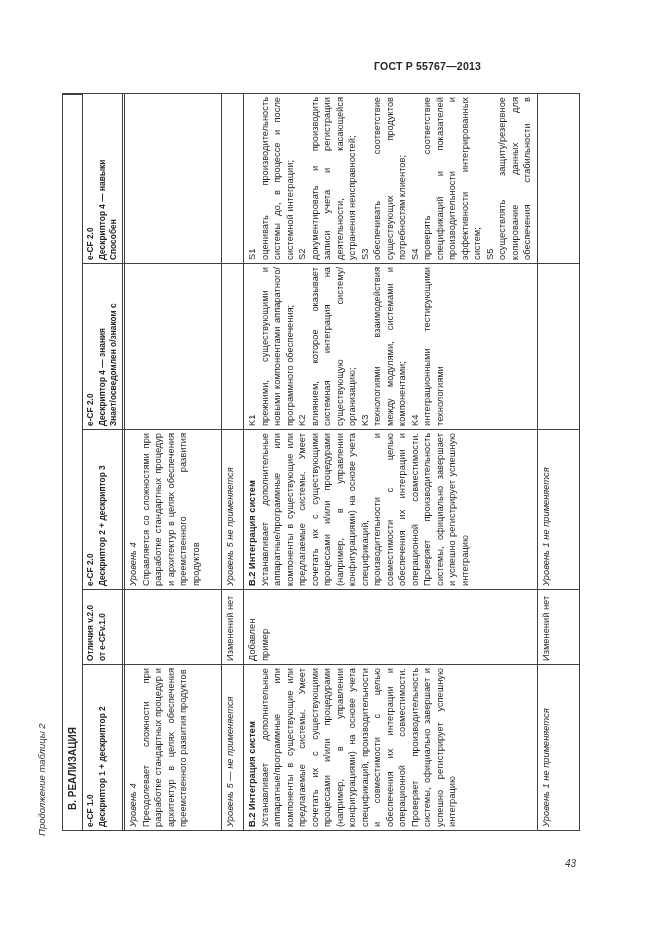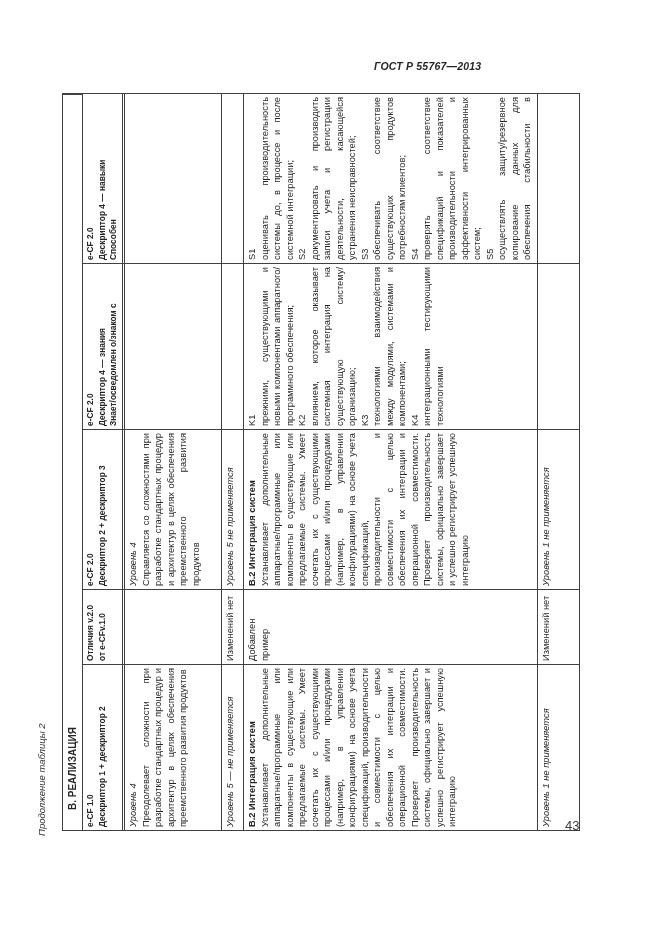--- a/index.html
+++ b/index.html
@@ -9,31 +9,30 @@
     width: 661px; height: 935px;
     background: #ffffff;
     font-family: "Liberation Sans", "DejaVu Sans", sans-serif;
     color: #262626;
     overflow: hidden;
   }
   .stdref {
     position: absolute; left: 374px; top: 60px;
     font-size: 10.5px; font-weight: bold; letter-spacing: .2px;
     white-space: nowrap;
-    font-style: italic;
   }
   .caption {
     position: absolute; left: 36px; top: 836px;
     width: 142px; height: 14px;
     transform-origin: 0 0; transform: rotate(-90deg);
     font-style: italic; font-size: 9.5px; white-space: nowrap; color:#333;
   }
   .pagenum {
-    position: absolute; left: 565px; top: 818px;
-    font-size: 13px; color:#3c3c3c;
+    position: absolute; left: 565px; top: 858px;
+    font-size: 10px; color:#3c3c3c;font-style:italic;
   }
   .table-viewport {
     position: absolute; left: 62px; top: 93px;
     width: 518px; height: 738px;
   }
   .ltable {
     width: 738px; height: 518px;
     transform-origin: 0 0;
     transform: rotate(-90deg) translateX(-738px);
     display: grid;

